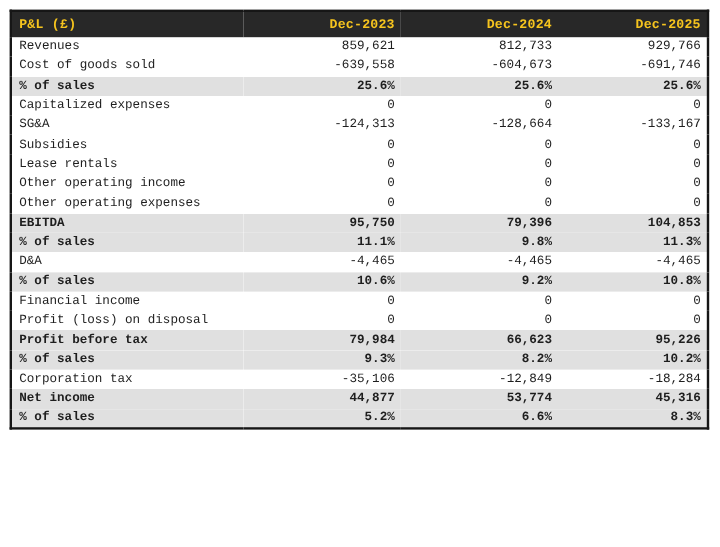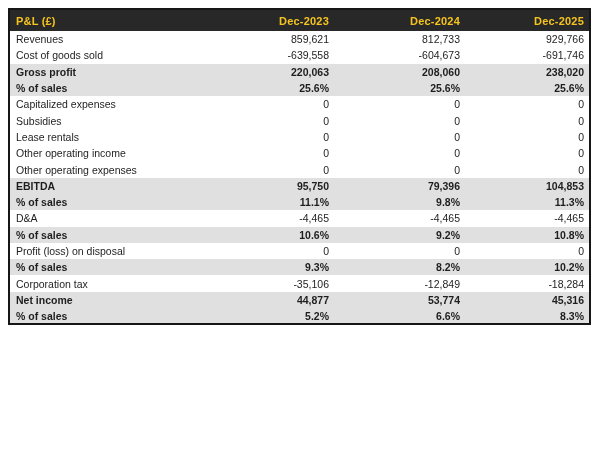--- a/index.html
+++ b/index.html
@@ -12,20 +12,21 @@
   }
   .pnl-wrap {
     position: absolute;
     left: 8px; top: 8px;
   }
   table.pnl {
     border-collapse: collapse;
     table-layout: fixed;
     width: 477px;
     border: 2px solid var(--border-color, #161616);
+    font-family: Liberation Mono, monospace;
   }
   col.c-label { width: 194px; }
   col.c-y1 { width: 131px; }
   col.c-y2 { width: 131px; }
   col.c-y3 { width: 125px; }
   thead th {
     background: var(--header-bg, #282828);
     color: var(--header-text, #F6C41E);
     font-size: 11px;
     font-weight: bold;
@@ -75,36 +76,36 @@
         <td class="num">812,733</td>
         <td class="num">929,766</td>
       </tr>
       <tr>
         <td class="lbl">Cost of goods sold</td>
         <td class="num">-639,558</td>
         <td class="num">-604,673</td>
         <td class="num">-691,746</td>
       </tr>
       <tr class="band">
-        <td class="lbl">Gross profit</td>
-        <td class="num">220,063</td>
-        <td class="num">208,060</td>
-        <td class="num">238,020</td>
-      </tr>
-      <tr class="band">
         <td class="lbl">% of sales</td>
         <td class="num">25.6%</td>
         <td class="num">25.6%</td>
         <td class="num">25.6%</td>
       </tr>
       <tr>
         <td class="lbl">Capitalized expenses</td>
         <td class="num">0</td>
         <td class="num">0</td>
         <td class="num">0</td>
+      </tr>
+      <tr>
+        <td class="lbl">SG&amp;A</td>
+        <td class="num">-124,313</td>
+        <td class="num">-128,664</td>
+        <td class="num">-133,167</td>
       </tr>
       <tr>
         <td class="lbl">Subsidies</td>
         <td class="num">0</td>
         <td class="num">0</td>
         <td class="num">0</td>
       </tr>
       <tr>
         <td class="lbl">Lease rentals</td>
         <td class="num">0</td>
@@ -141,24 +142,36 @@
         <td class="num">-4,465</td>
         <td class="num">-4,465</td>
       </tr>
       <tr class="band">
         <td class="lbl">% of sales</td>
         <td class="num">10.6%</td>
         <td class="num">9.2%</td>
         <td class="num">10.8%</td>
       </tr>
       <tr>
+        <td class="lbl">Financial income</td>
+        <td class="num">0</td>
+        <td class="num">0</td>
+        <td class="num">0</td>
+      </tr>
+      <tr>
         <td class="lbl">Profit (loss) on disposal</td>
         <td class="num">0</td>
         <td class="num">0</td>
         <td class="num">0</td>
+      </tr>
+      <tr class="band">
+        <td class="lbl">Profit before tax</td>
+        <td class="num">79,984</td>
+        <td class="num">66,623</td>
+        <td class="num">95,226</td>
       </tr>
       <tr class="band">
         <td class="lbl">% of sales</td>
         <td class="num">9.3%</td>
         <td class="num">8.2%</td>
         <td class="num">10.2%</td>
       </tr>
       <tr>
         <td class="lbl">Corporation tax</td>
         <td class="num">-35,106</td>

